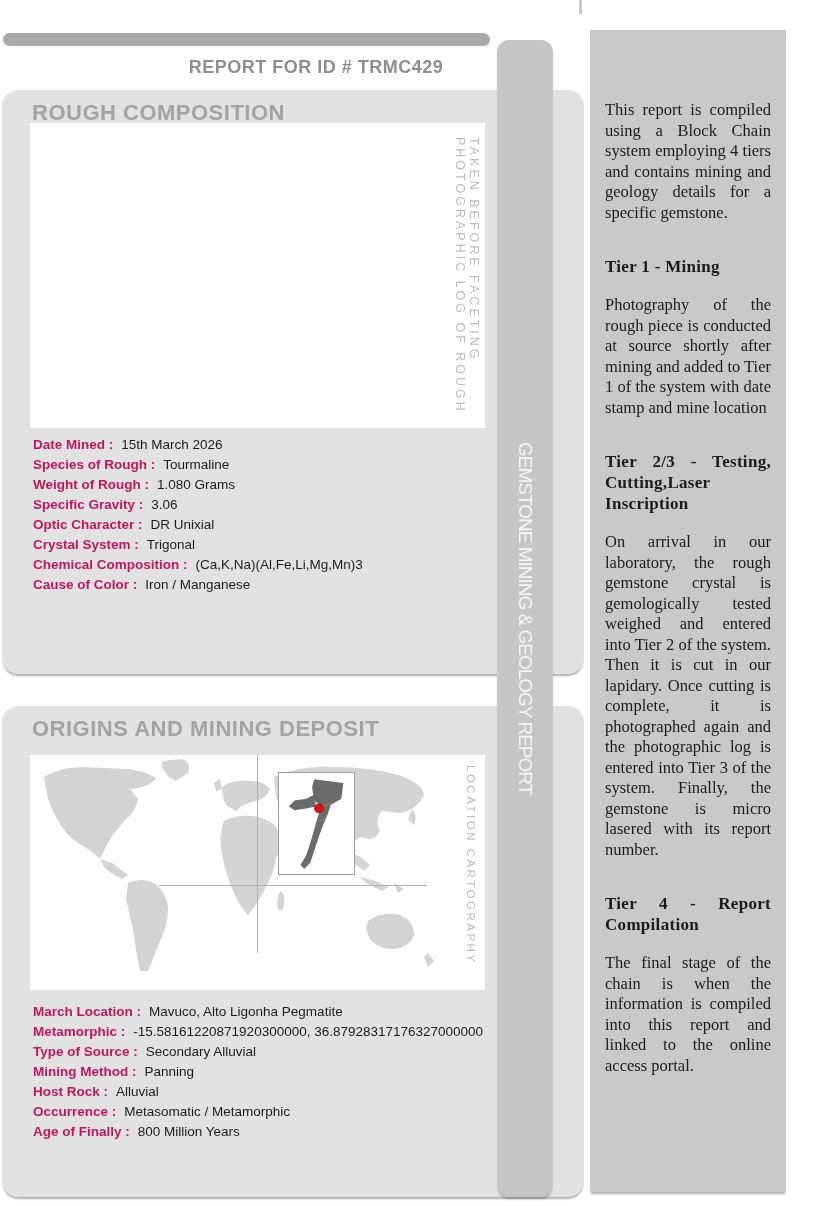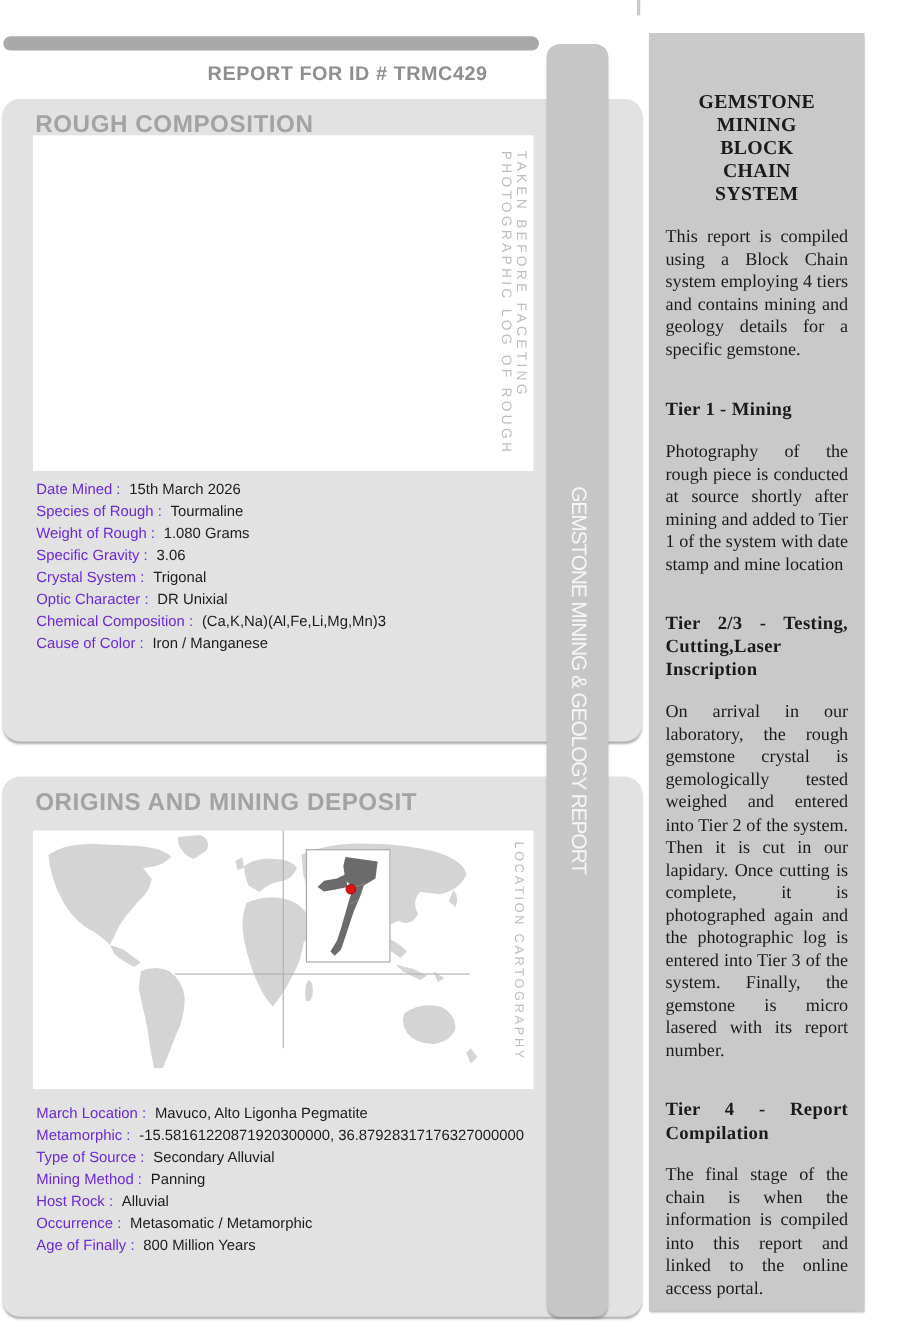--- a/index.html
+++ b/index.html
@@ -29,21 +29,21 @@
   .vcap{position:absolute;top:14px;right:4px;bottom:10px;
     writing-mode:vertical-lr;text-orientation:mixed;
     font-size:12.5px;letter-spacing:3px;color:#bcbcbc;white-space:nowrap;}
   .vcap span{display:block;}
   .vcap-map{top:10px;right:8px;font-size:11.5px;letter-spacing:2.5px;}
 
   
   .fields{position:absolute;left:31px;font-size:13.5px;line-height:20px;color:#1c1c1c;}
   .fields-rough{top:345px;}
   .fields-origins{top:296px;}
-  .field b{font-weight:normal;color:#6d28d9;margin-right:8px;}
+  .field b{font-weight:bold;color:#be185d;margin-right:8px;}
 
   
   .map-svg{position:absolute;left:0;top:0;}
   .xhair-v{position:absolute;left:227px;top:0;width:1px;height:198px;background:#b0b0b0;}
   .xhair-h{position:absolute;left:129px;top:130px;width:268px;height:1px;background:#b0b0b0;}
   .inset{position:absolute;left:248px;top:17px;width:77px;height:103px;background:#ffffff;
     border:1px solid #a0a0a0;box-sizing:border-box;}
 
   
   .banner{position:absolute;left:497px;top:40px;width:56px;height:1157px;background:#c6c6c6;
@@ -81,22 +81,22 @@
         <span>PHOTOGRAPHIC LOG OF ROUGH</span>
         <span>TAKEN BEFORE FACETING</span>
       </div>
     </div>
 
     <div class="fields fields-rough">
       <div class="field"><b>Date Mined :</b><span>15th March 2026</span></div>
       <div class="field"><b>Species of Rough :</b><span>Tourmaline</span></div>
       <div class="field"><b>Weight of Rough :</b><span>1.080 Grams</span></div>
       <div class="field"><b>Specific Gravity :</b><span>3.06</span></div>
+      <div class="field"><b>Optic Character :</b><span>DR Unixial</span></div>
       <div class="field"><b>Crystal System :</b><span>Trigonal</span></div>
-      <div class="field"><b>Optic Character :</b><span>DR Unixial</span></div>
       <div class="field"><b>Chemical Composition :</b><span>(Ca,K,Na)(Al,Fe,Li,Mg,Mn)3</span></div>
       <div class="field"><b>Cause of Color :</b><span>Iron / Manganese</span></div>
     </div>
   </section>
 
   <section class="panel panel-origins">
     <h2>ORIGINS AND MINING DEPOSIT</h2>
 
     <div class="map-box">
       <svg class="map-svg" width="420" height="232" viewBox="0 0 420 232">
@@ -152,21 +152,20 @@
       <div class="field"><b>Occurrence :</b><span>Metasomatic / Metamorphic</span></div>
       <div class="field"><b>Age of Finally :</b><span>800 Million Years</span></div>
     </div>
   </section>
 
   <div class="banner">
     <div class="banner-text">GEMSTONE MINING &amp; GEOLOGY REPORT</div>
   </div>
 
   <aside class="sidebar">
-    <h3>GEMSTONE MINING BLOCK CHAIN SYSTEM</h3>
     <p>This report is compiled using a Block Chain system employing 4 tiers and contains mining and geology details for a specific gemstone.</p>
 
     <h4>Tier 1 - Mining</h4>
     <p>Photography of the rough piece is conducted at source shortly after mining and added to Tier 1 of the system with date stamp and mine location</p>
 
     <h4>Tier 2/3 - Testing, Cutting,Laser Inscription</h4>
     <p>On arrival in our laboratory, the rough gemstone crystal is gemologically tested weighed and entered into Tier 2 of the system. Then it is cut in our lapidary. Once cutting is complete, it is photographed again and the photographic log is entered into Tier 3 of the system. Finally, the gemstone is micro lasered with its report number.</p>
 
     <h4>Tier 4 - Report Compilation</h4>
     <p>The final stage of the chain is when the information is compiled into this report and linked to the online access portal.</p>

